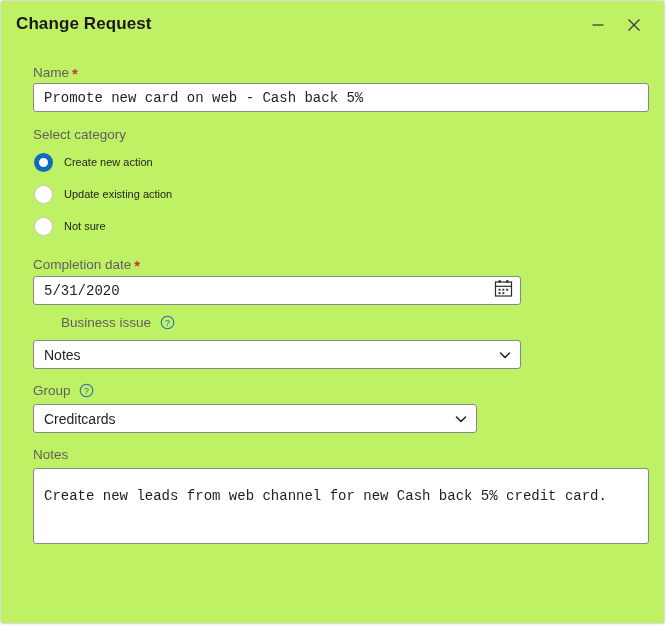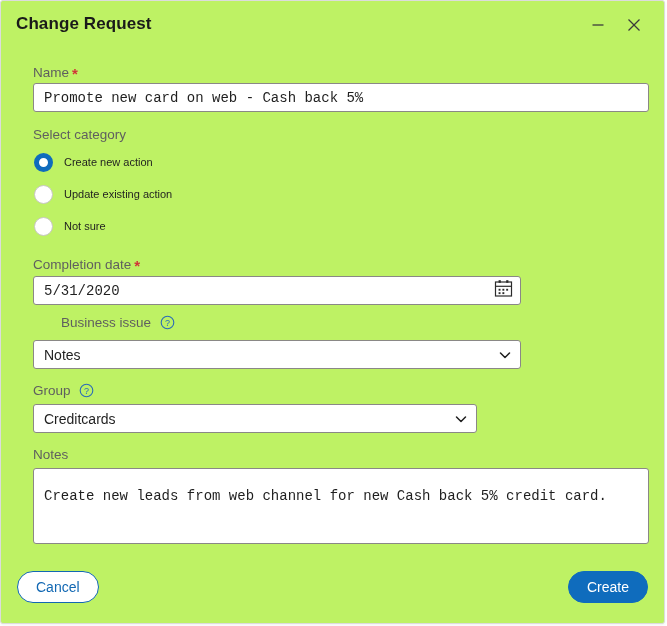--- a/index.html
+++ b/index.html
@@ -323,18 +323,14 @@
           <polyline points="2.5,5 7,9.5 11.5,5" fill="none" stroke="#1f1f1f" stroke-width="1.5" stroke-linecap="round" stroke-linejoin="round"></polyline>
         </svg>
       </span>
     </div>
 
     <div class="field-label" style="left:32px; top:398px;">Notes</div>
     <textarea class="text-input" style="left: 32px; top: 419px; width: 616px; height: 76px;">Create new leads from web channel for new Cash back 5% credit card.</textarea>
 
   </div>
 
-  <div class="footer">
-    <div class="btn btn-secondary">Cancel</div>
-    <div class="btn btn-primary">Create</div>
-  </div>
 
 </div>
 
 </body></html>

